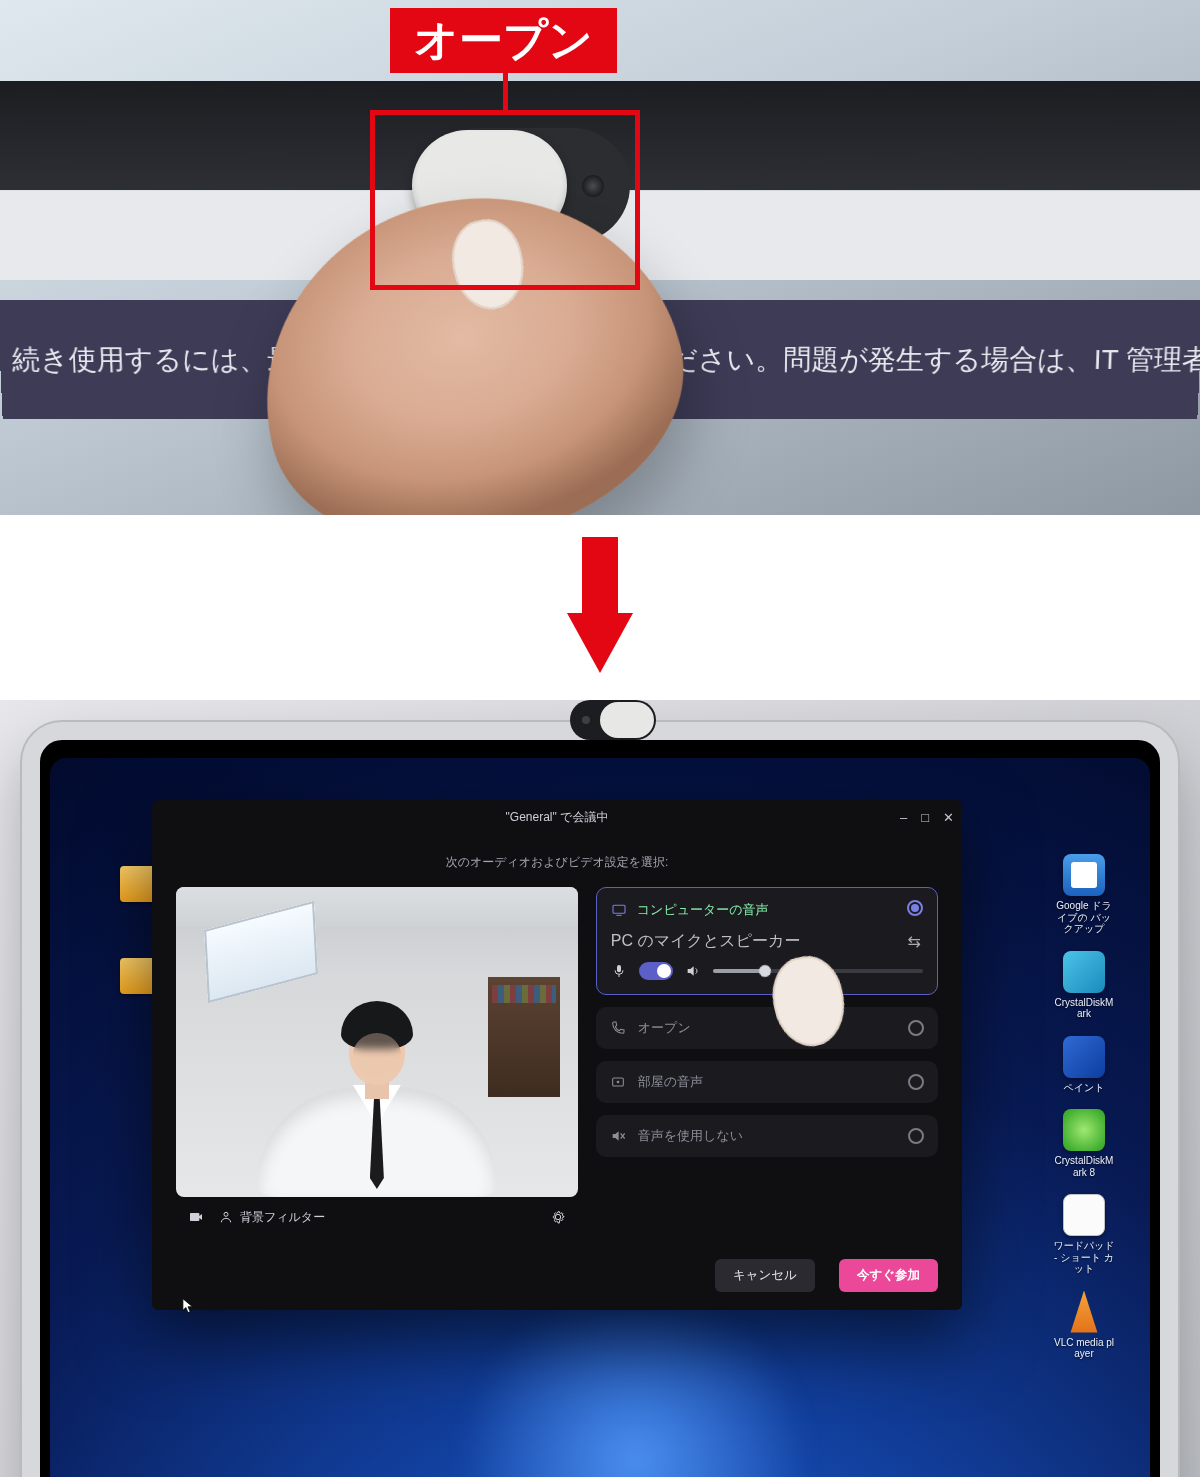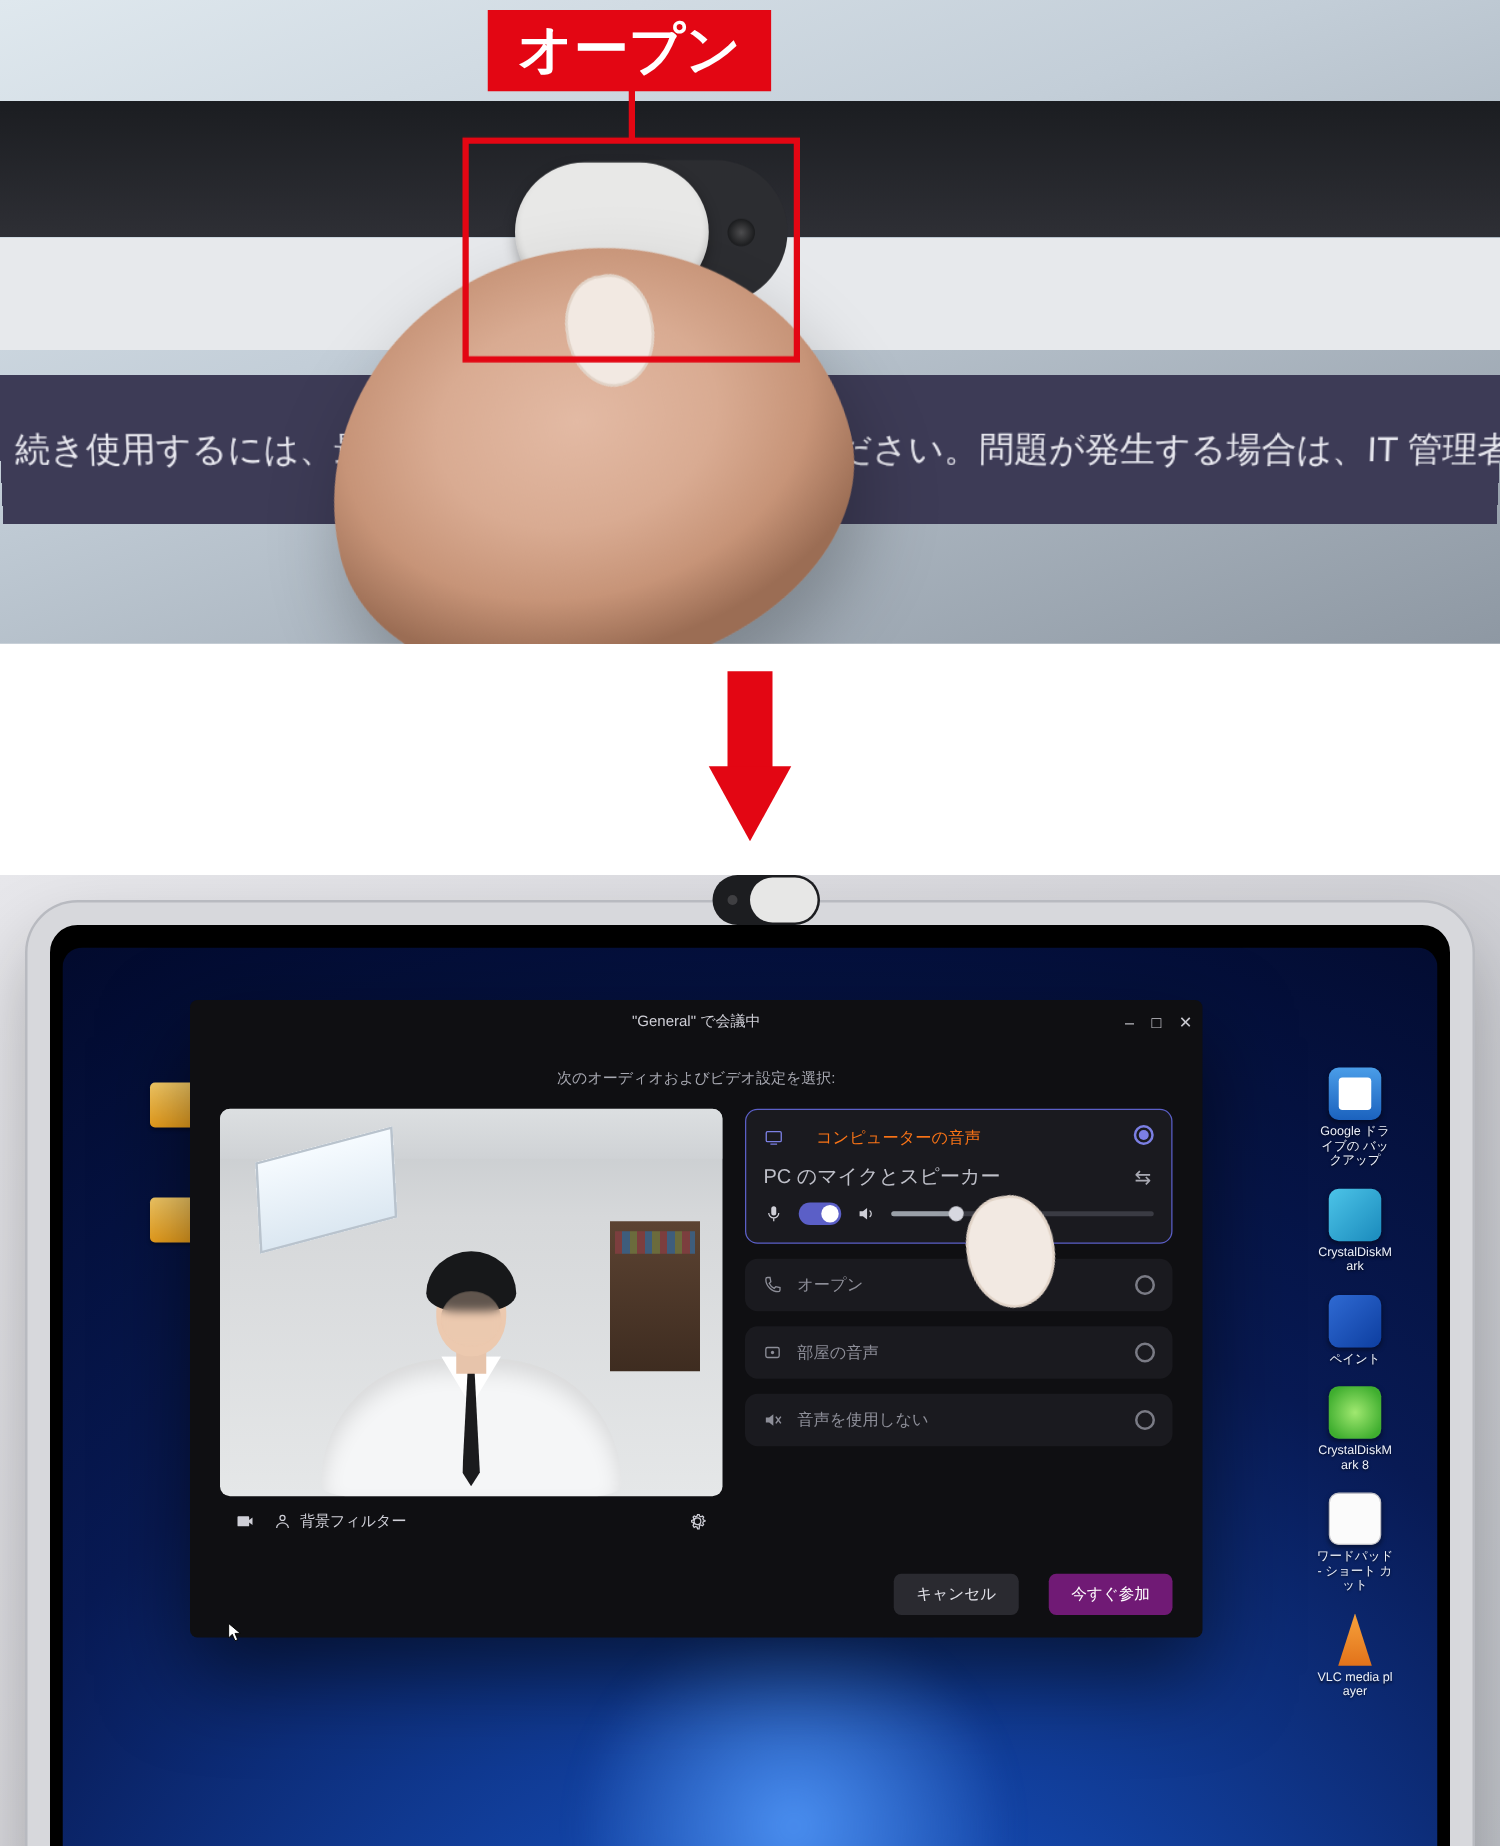--- a/index.html
+++ b/index.html
@@ -293,21 +293,21 @@
   .cursor{position:absolute;left:28px;bottom:-4px;width:16px;height:22px;z-index:8;}
 
   
   .audio-col{flex:0.92;display:flex;flex-direction:column;gap:12px;}
   .opt-card{
     background:#1a1a1f;
     border-radius:10px;
     padding:12px 14px 14px;
   }
   .opt-card.sel{border:1px solid #5b5fc7;}
-  .opt-head{display:flex;align-items:center;gap:26px;font-size:13px;color:#f97316;}
+  .opt-head{display:flex;align-items:center;gap:10px;font-size:13px;color:#86efac;}
   .opt-head .right-dot{margin-left:auto;}
   .radio{width:16px;height:16px;border:2px solid #7a7b85;border-radius:50%;position:relative;display:inline-block;}
   .radio.on{border-color:#7b7fe3;}
   .radio.on::after{content:"";position:absolute;left:2px;top:2px;right:2px;bottom:2px;background:#7b7fe3;border-radius:50%;}
   .opt-sub{margin-top:12px;font-size:16px;color:#bfc0c9;display:flex;align-items:center;}
   .opt-sub .ellipsis-icon{margin-left:auto;color:#a9aab3;letter-spacing:2px;}
   .mic-row{margin-top:10px;display:flex;align-items:center;gap:12px;}
   .toggle{width:34px;height:18px;border-radius:10px;background:#5b5fc7;position:relative;}
   .toggle::after{content:"";position:absolute;right:2px;top:2px;width:14px;height:14px;border-radius:50%;background:#fff;}
   .vol-slider{flex:1;height:4px;background:#3a3b43;border-radius:2px;position:relative;}
@@ -320,21 +320,21 @@
     color:#8d8e98;font-size:13px;
   }
   .opt-row .radio{margin-left:auto;}
   .glyph16{width:16px;height:16px;flex-shrink:0;}
   .teams-footer{
     display:flex;justify-content:flex-end;gap:24px;
     padding:8px 24px 18px;
   }
   .btn{font-size:12.5px;padding:8px 18px;border-radius:6px;border:none;}
   .btn-secondary{background:#2a2a30;color:#e1e1e8;}
-  .btn-primary{background:#701a75;color:#fff;font-weight:400;}
+  .btn-primary{background:#ec4899;color:#fff;font-weight:700;}
 
 </style>
 </head>
 <body>
 
 <div class="top-photo">
   <div class="monitor-bezel"></div>
   <div class="monitor-screen-top"></div>
   <div class="banner-bar">
     <span class="left-frag">続き使用するには、最新の</span>

